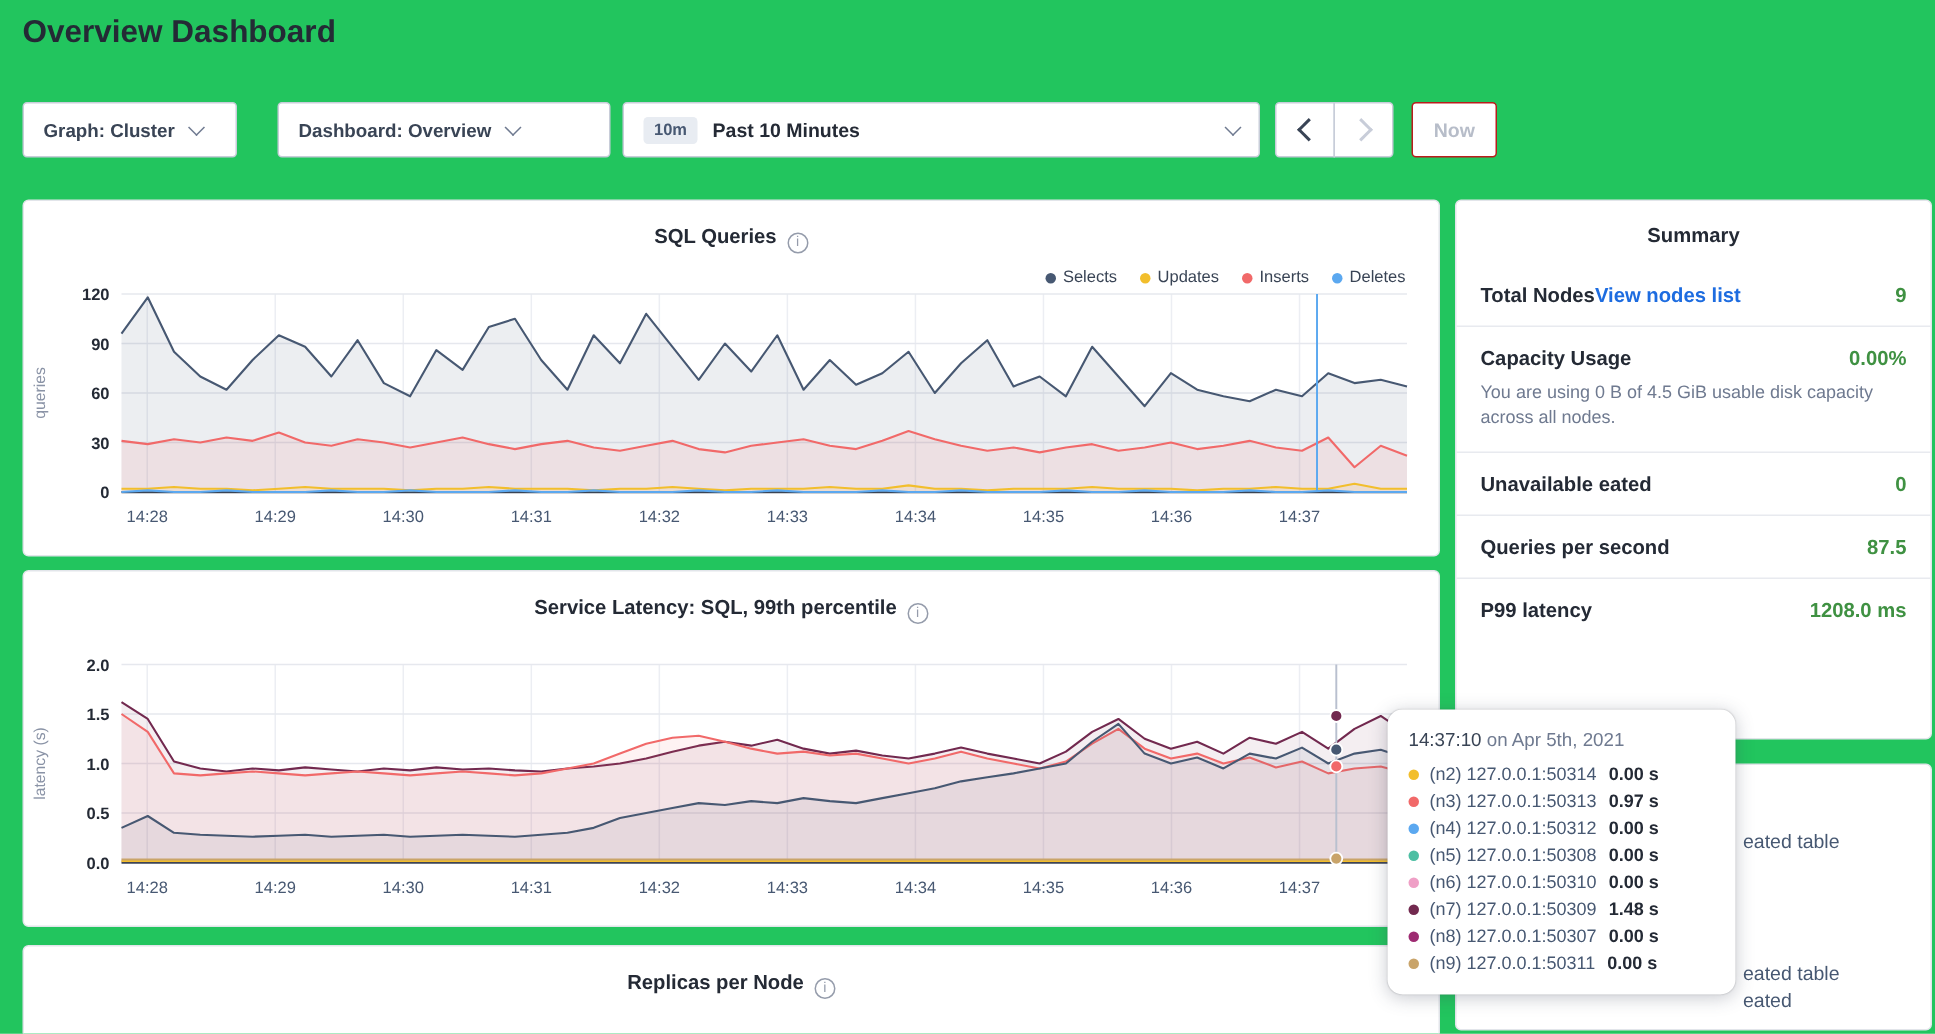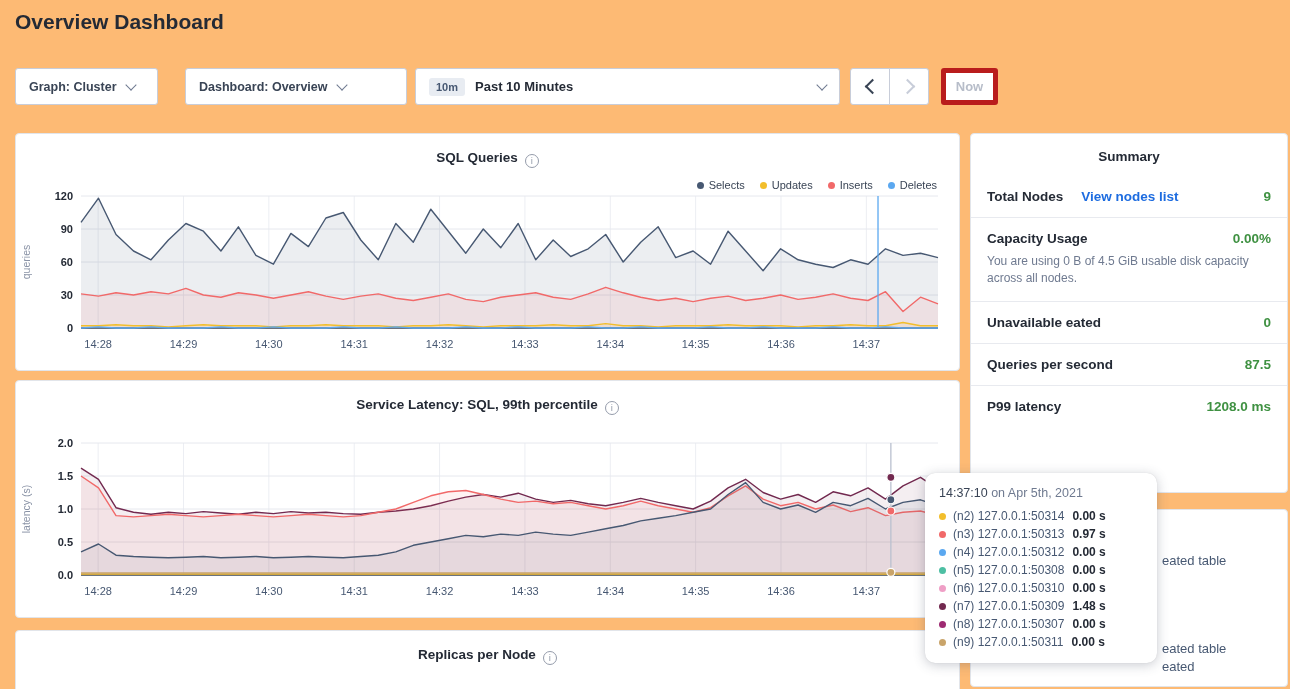--- a/index.html
+++ b/index.html
@@ -1,34 +1,34 @@
 <!DOCTYPE html>
 <html><head>
 <meta charset="utf-8">
 <style>
   html,body{margin:0;padding:0;}
   body{font-family:"Liberation Sans",sans-serif;}
-  .page{position:relative;width:1290px;height:689px;overflow:hidden;background:#fdba74;}
+  .page{position:relative;width:1290px;height:689px;overflow:hidden;background:#22c55e;}
   h1.page-title{position:absolute;left:15px;top:10px;margin:0;font-size:21px;font-weight:600;color:#242a35;}
 
   
   .select-box{position:absolute;height:37px;box-sizing:border-box;border:1px solid #c8cdd9;border-radius:3px;
     background:#fff;display:flex;align-items:center;padding:0 13px;font-size:12.5px;font-weight:700;color:#394455;cursor:pointer;}
   .chev{width:7px;height:7px;border-right:1.6px solid #6f7a90;border-bottom:1.6px solid #6f7a90;
     transform:rotate(45deg);margin-left:10px;margin-top:-4px;flex:none;}
   .chev.auto{margin-left:auto;}
   .time-badge{background:#e8ecf2;border-radius:3px;padding:3px 7px;font-size:11px;font-weight:700;color:#475872;margin-right:10px;text-align:center;}
   .time-label{font-size:13px;font-weight:700;color:#242a35;}
   .nav-btn{position:absolute;width:40px;height:37px;box-sizing:border-box;border:1px solid #c8cdd9;background:#fff;
     display:flex;align-items:center;justify-content:center;cursor:pointer;}
   .nav-btn .arrow{width:9px;height:9px;border-right:2px solid #394455;border-bottom:2px solid #394455;}
   .arrow.left{transform:rotate(135deg);margin-left:4px;}
   .arrow.right{transform:rotate(-45deg);margin-right:4px;}
   .nav-btn.disabled .arrow{border-color:#c8cdd9;}
-  .now-btn{position:absolute;width:57px;height:37px;box-sizing:border-box;border:5px solid #b91c1c;border-radius:3px;
+  .now-btn{position:absolute;width:57px;height:37px;box-sizing:border-box;border:1px solid #b91c1c;border-radius:3px;
     background:#fff;color:#b7bdc9;font-weight:700;font-size:13px;display:flex;align-items:center;justify-content:center;cursor:default;}
 
   
   .card{position:absolute;background:#fff;border:1px solid #e2e5ea;border-radius:4px;box-sizing:border-box;}
   .chart-title{text-align:center;padding-top:16px;font-size:13.5px;font-weight:700;color:#242a35;}
   .info{display:inline-block;width:14px;height:14px;box-sizing:border-box;border:1px solid #959cab;border-radius:50%;
     color:#959cab;font-size:9.5px;line-height:12px;text-align:center;font-weight:400;margin-left:7px;vertical-align:-2px;cursor:pointer;}
   .legend{position:absolute;top:45px;right:22px;display:flex;gap:15px;font-size:11px;color:#394455;}
   .leg-item{display:flex;align-items:center;cursor:pointer;}
   .leg-dot{width:7px;height:7px;border-radius:50%;margin-right:5px;}
@@ -36,21 +36,21 @@
   .ytick{font-size:11px;font-weight:700;fill:#242a35;font-family:"Liberation Sans",sans-serif;}
   .xtick{font-size:11px;fill:#475872;font-family:"Liberation Sans",sans-serif;}
   .ylabel{font-size:10.5px;fill:#8a93a6;font-family:"Liberation Sans",sans-serif;}
 
   
   .sum-heading{text-align:center;font-weight:700;font-size:13.5px;color:#242a35;padding:15px 0 12px;}
   .sum-row{padding:13px 16px;border-bottom:1px solid #e8eaef;}
   .sum-row:last-child{border-bottom:none;}
   .sum-line{display:flex;align-items:baseline;}
   .sum-label{font-weight:700;font-size:13.5px;color:#242a35;}
-  .sum-link{color:#1d6ce0;font-weight:700;font-size:13.5px;margin-left:18px;cursor:pointer;text-decoration:none;}
+  .sum-link{color:#1d6ce0;font-weight:700;font-size:13.5px;margin-left:0;cursor:pointer;text-decoration:none;}
   .sum-value{margin-left:auto;color:#3f9142;font-weight:700;font-size:13.5px;}
   .sum-desc{font-size:12px;color:#6f7a90;margin-top:7px;line-height:1.45;}
 
   
   .tooltip{position:absolute;left:925px;top:473px;width:232px;box-sizing:border-box;background:#fff;border-radius:10px;
     padding:13px 16px 12px 14px;box-shadow:0 2px 12px rgba(60,70,90,0.28),0 0 1px rgba(0,0,0,0.15);z-index:40;}
   .tt-header{font-size:12.5px;margin-bottom:7px;}
   .tt-time{color:#394455;}
   .tt-date{color:#6f7a90;}
   .tt-row{display:flex;align-items:center;height:18px;font-size:12px;}

